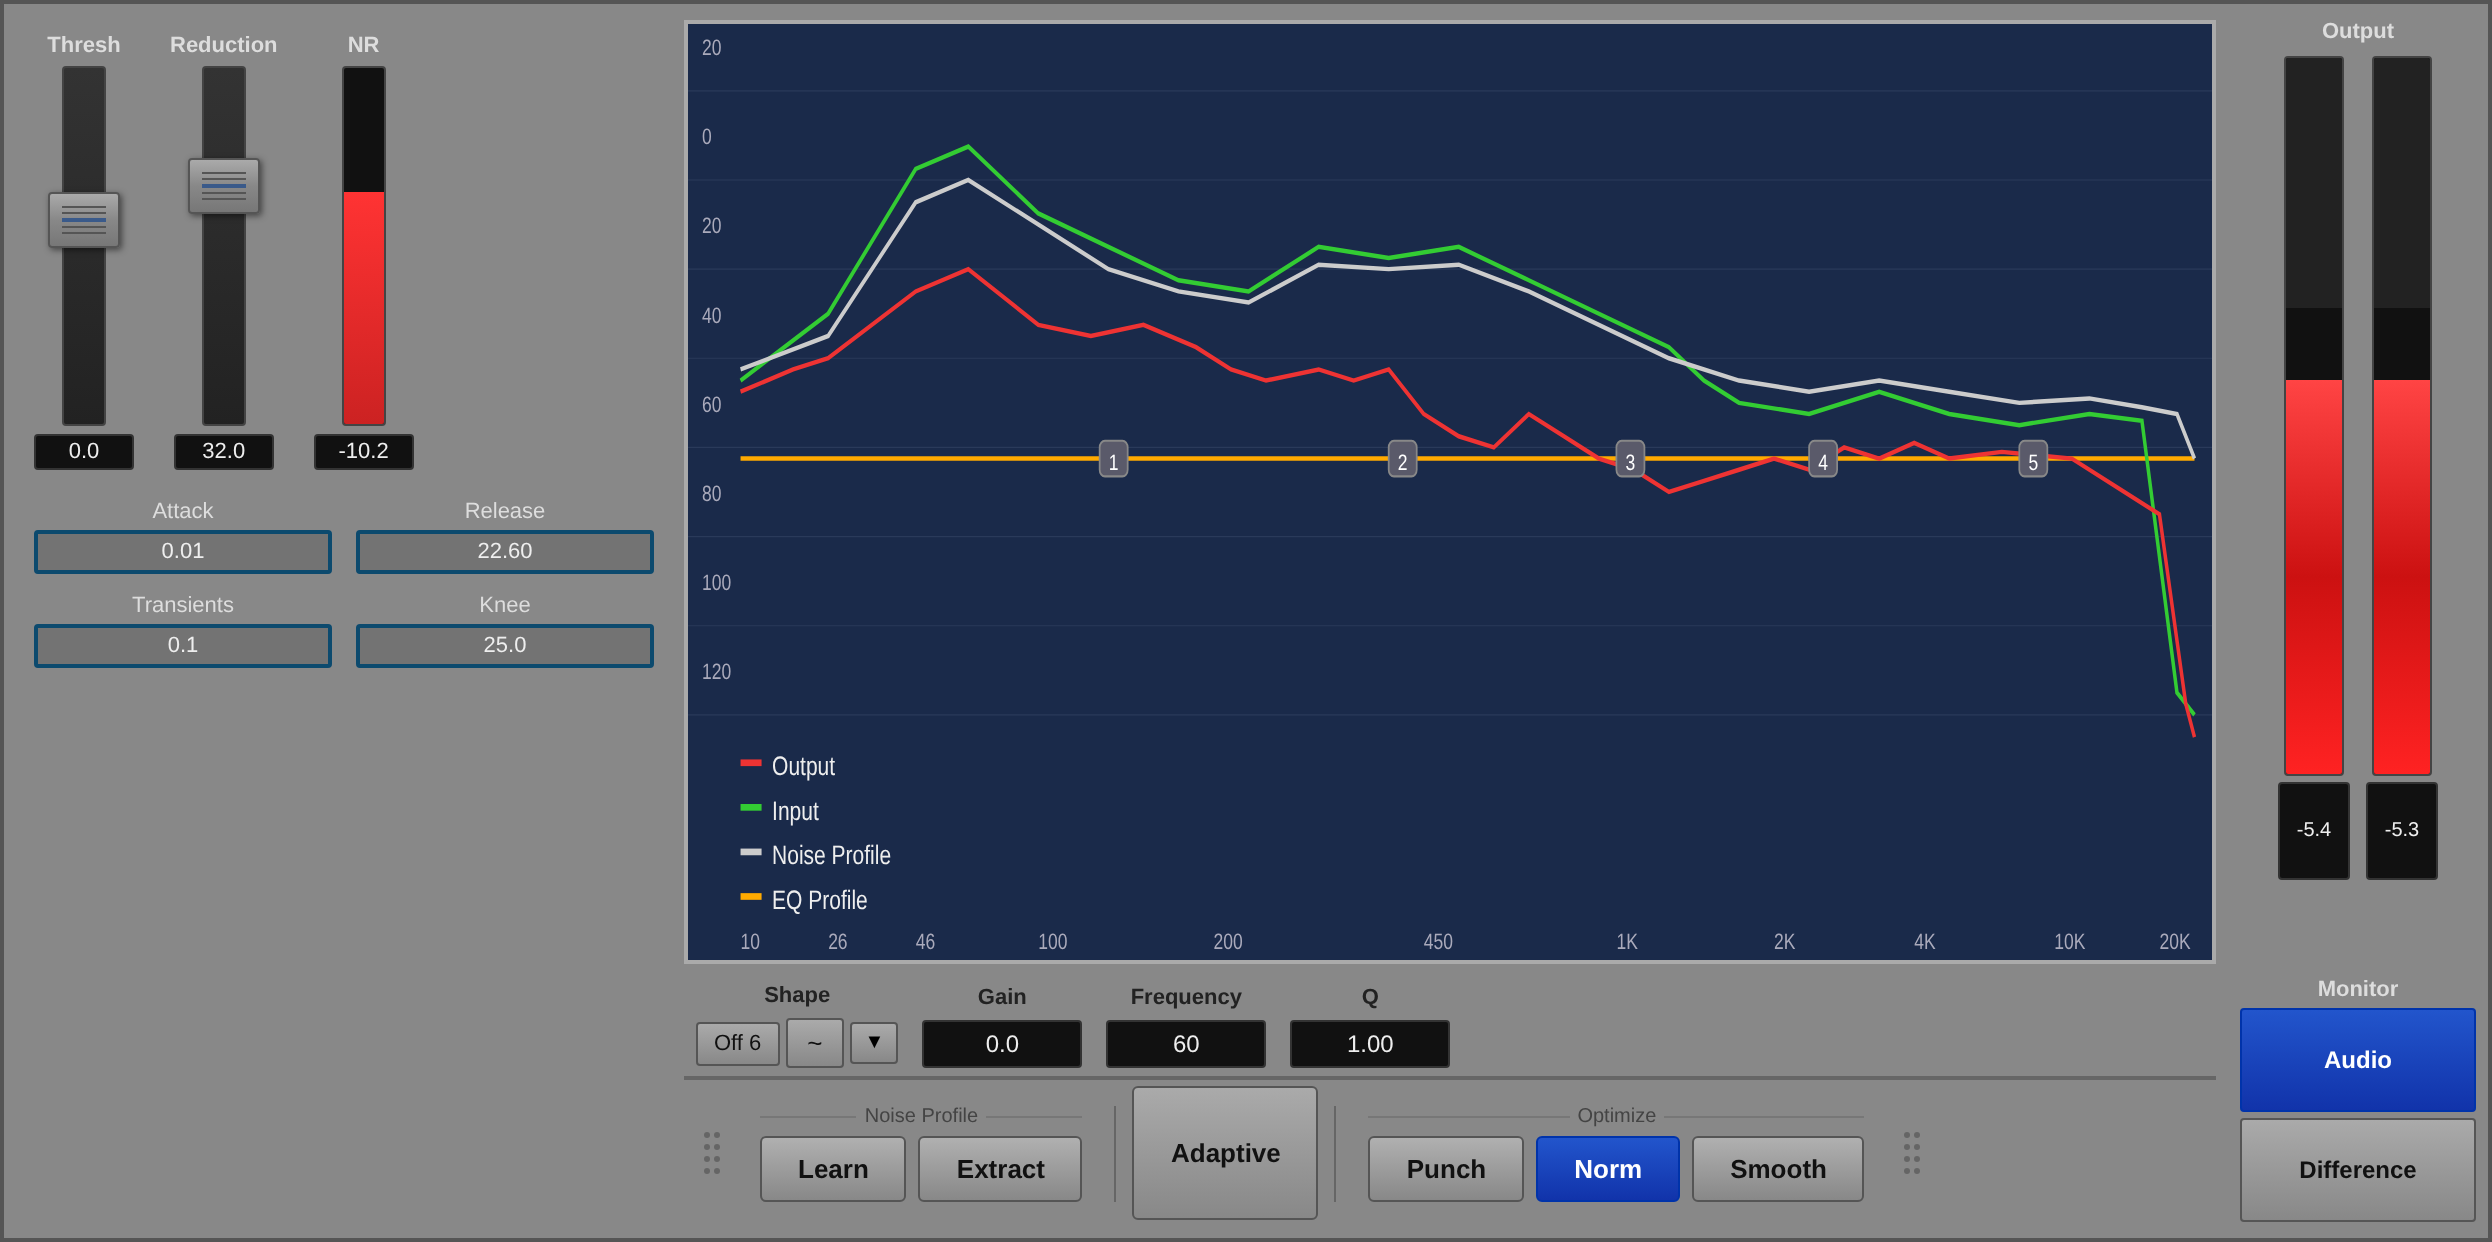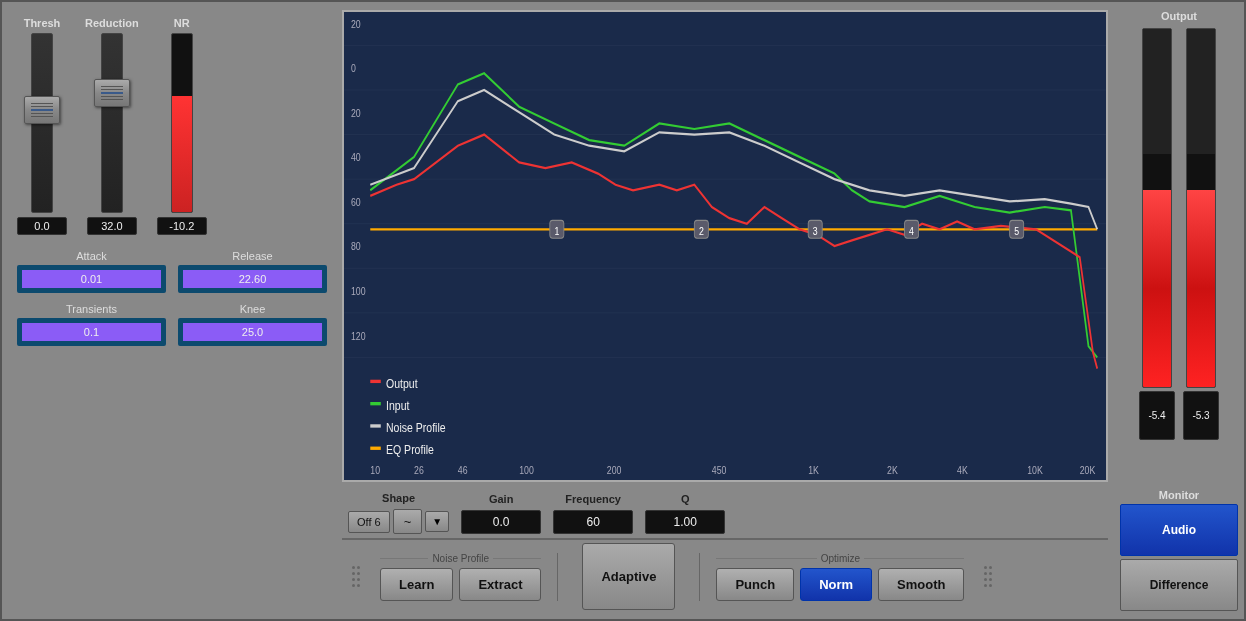--- a/index.html
+++ b/index.html
@@ -140,24 +140,24 @@
       gap: 3px;
     }
 
     .param-label {
       color: #ddd;
       font-size: 11px;
       text-align: center;
     }
 
     .param-value {
-      background: #8b5cf6;
+      background: #737373;
       color: #eee;
       font-size: 11px;
-      border: 5px solid #0c4a6e;
+      border: 2px solid #0c4a6e;
       border-radius: 2px;
       padding: 3px 6px;
       text-align: center;
     }
 
     
     .center-panel {
       flex: 1;
       display: flex;
       flex-direction: column;
@@ -299,21 +299,21 @@
 
     .adaptive-btn {
       background: linear-gradient(to bottom, #aaa, #888);
       border: 1px solid #555;
       border-radius: 3px;
       color: #111;
       font-size: 13px;
       font-weight: bold;
       padding: 25px 18px;
       cursor: pointer;
-      margin: 0 24px;
+      margin: 0 8px;
     }
 
     
     .right-panel {
       width: 130px;
       min-width: 130px;
       background: #888;
       display: flex;
       flex-direction: column;
       padding: 8px 6px;

